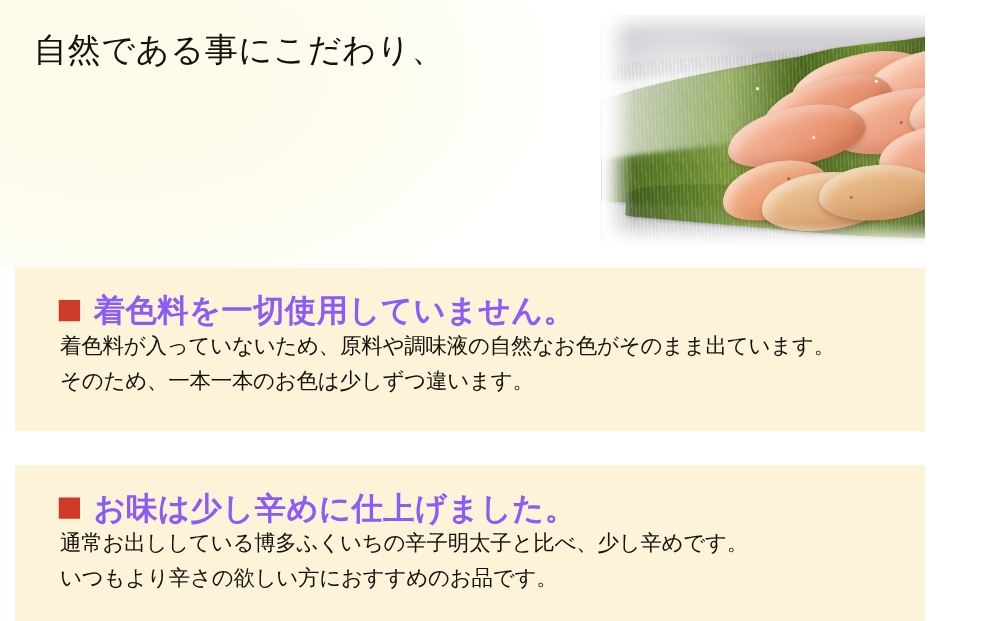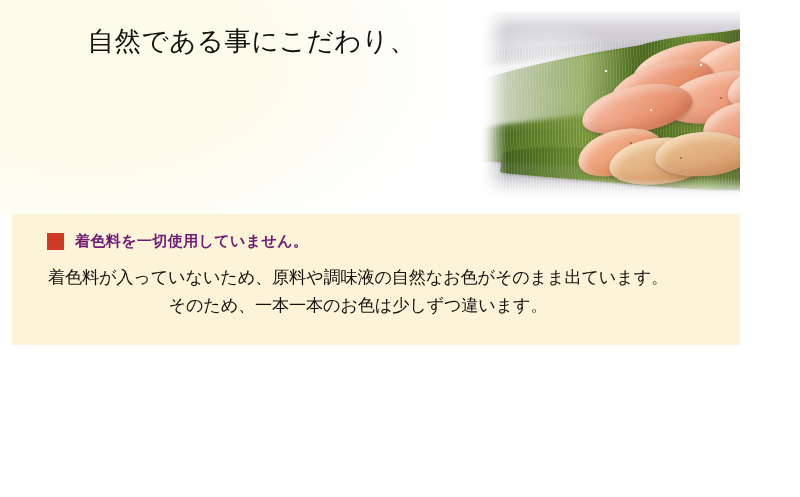--- a/index.html
+++ b/index.html
@@ -15,21 +15,20 @@
     overflow: hidden;
     position: relative;
   }
 
   #page {
     position: relative;
     width: 740px;
     height: 497px;
     background: #ffffff;
     overflow: hidden;
-    text-align: center;
   }
 
   
   .hero-tint {
     position: absolute;
     left: 0; top: 0;
     width: 520px; height: 215px;
     background:
       radial-gradient(ellipse 430px 250px at 90px 60px,
         #fdfbe9 0%, #fdfbeb 38%, #fefdf4 62%, #ffffff 88%);
@@ -211,22 +210,22 @@
   }
   .panel--first  { top: 214px;  height: 131px; }
   .panel--second { top: 372px;  height: 125px; }
 
   .panel-heading {
     position: absolute;
     left: 35px;
     top: 18px;
     display: flex;
     align-items: center;
-    color: #701a75;
-    font-size: 15px;
+    color: #8b5cf6;
+    font-size: 25px;
     font-weight: 700;
     letter-spacing: 0.4px;
     white-space: nowrap;
   }
   .bullet-square {
     display: inline-block;
     width: 17px;
     height: 17px;
     background: #cf3b27;
     margin-right: 11px;
@@ -294,14 +293,24 @@
     <div class="panel-heading">
       <span class="bullet-square"></span>
       <span>着色料を一切使用していません。</span>
     </div>
     <div class="panel-body">
       <span class="body-line">着色料が入っていないため、原料や調味液の自然なお色がそのまま出ています。</span>
       <span class="body-line">そのため、一本一本のお色は少しずつ違います。</span>
     </div>
   </div>
 
+  <div class="panel panel--second">
+    <div class="panel-heading">
+      <span class="bullet-square"></span>
+      <span>お味は少し辛めに仕上げました。</span>
+    </div>
+    <div class="panel-body">
+      <span class="body-line">通常お出ししている博多ふくいちの辛子明太子と比べ、少し辛めです。</span>
+      <span class="body-line">いつもより辛さの欲しい方におすすめのお品です。</span>
+    </div>
+  </div>
 
 </div>
 
 </body></html>

